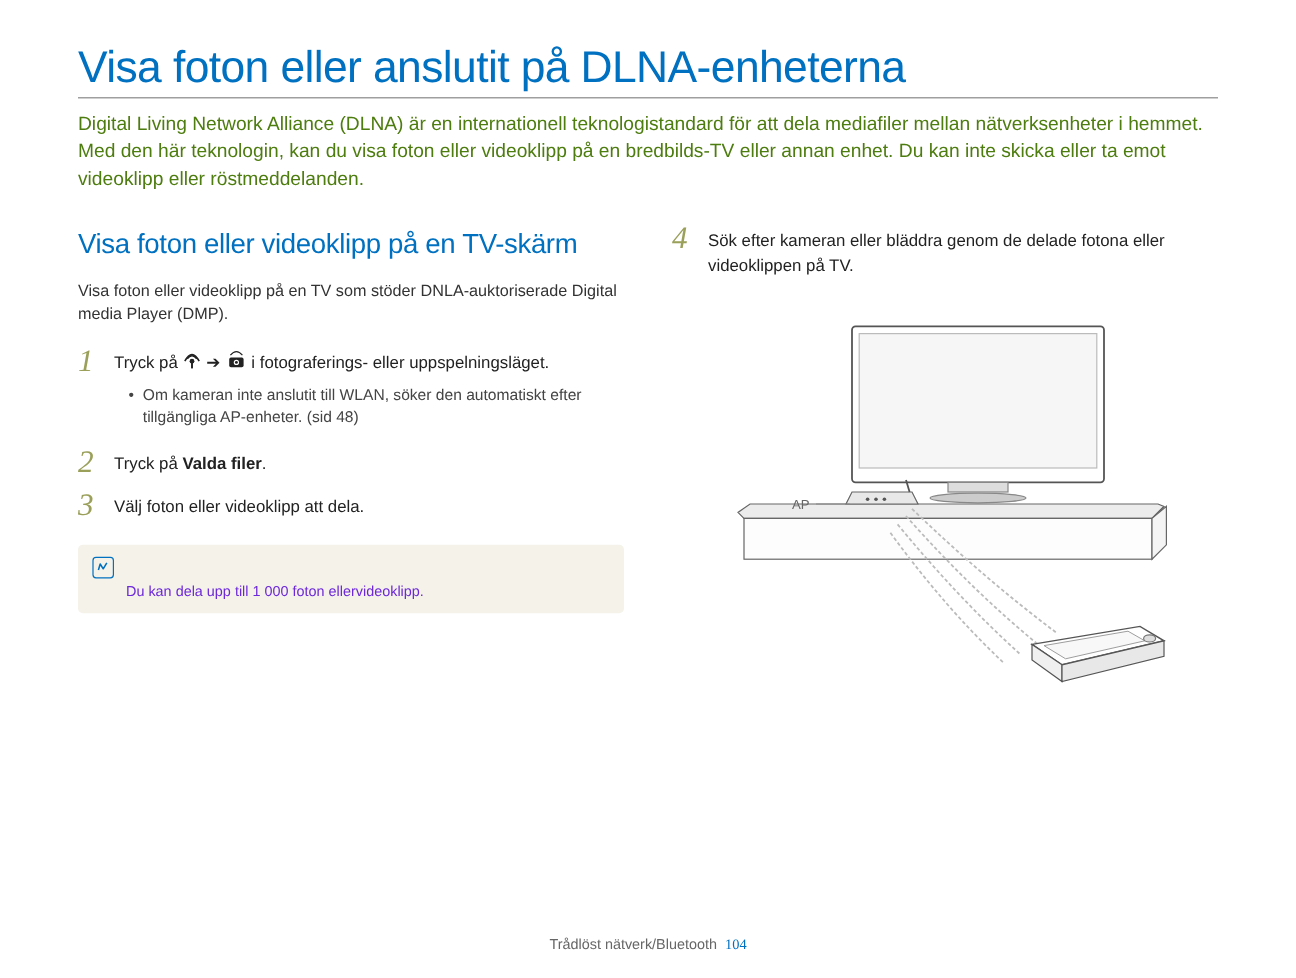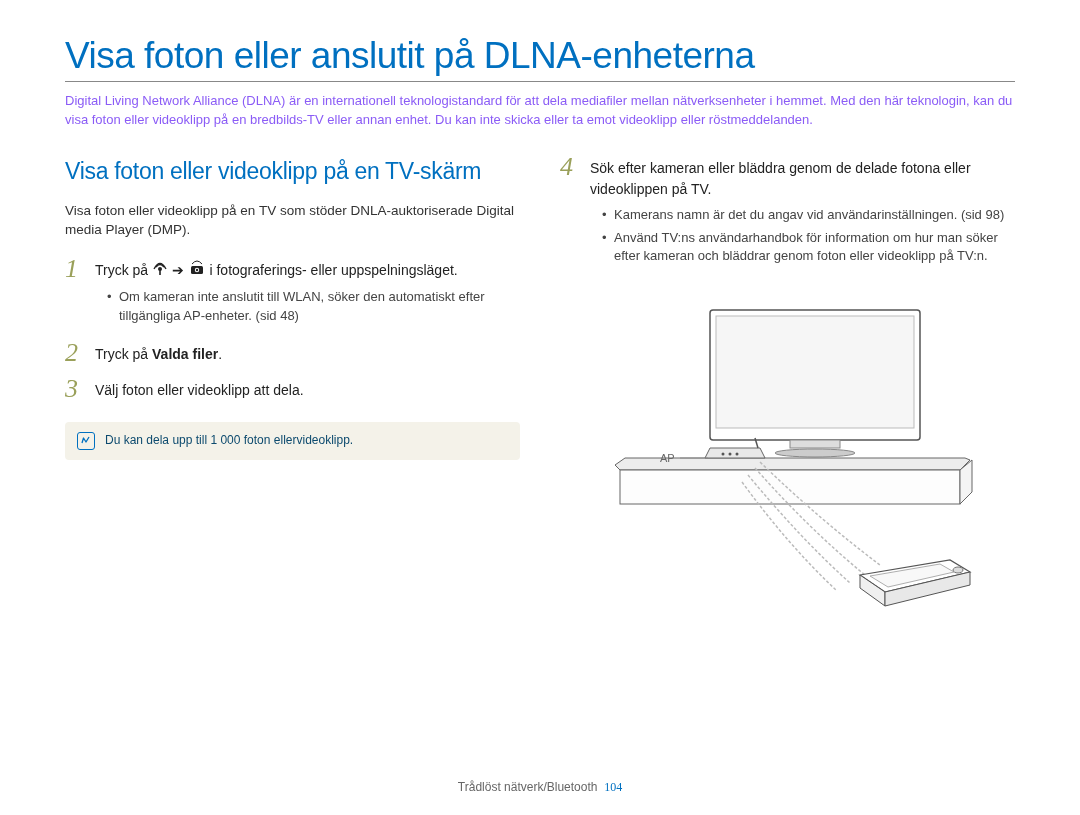--- a/index.html
+++ b/index.html
@@ -16,23 +16,23 @@
       font-size: 37px;
       font-weight: 400;
       color: #0070c0;
       border-bottom: 1px solid #888;
       padding-bottom: 4px;
       margin-bottom: 10px;
       font-stretch: condensed;
       letter-spacing: -0.5px;
     }
     .intro {
-      font-size: 13px;
+      font-size: 16px;
       line-height: 1.45;
-      color: #8b5cf6;
+      color: #4d7c0f;
       margin-bottom: 28px;
     }
     .columns {
       display: flex;
       gap: 40px;
     }
     .col { width: 50%; }
     .section-heading {
       font-size: 23px;
       font-weight: 400;
@@ -109,22 +109,23 @@
       border-radius: 3px;
       display: flex;
       align-items: center;
       justify-content: center;
       color: #0070c0;
       font-size: 11px;
       flex-shrink: 0;
     }
     .note-text {
       font-size: 12px;
-      color: #0c4a6e;
+      color: #6d28d9;
       line-height: 1.4;
+      margin-top: 21px;
     }
     .inline-icon {
       display: inline-block;
       vertical-align: middle;
     }
     .footer {
       position: absolute;
       bottom: 20px;
       left: 0; right: 0;
       text-align: center;
@@ -198,24 +199,20 @@
       </div>
       <div class="note-text">Du kan dela upp till 1 000 foton ellervideoklipp.</div>
     </div>
   </div>
 
   <div class="col">
     <div class="step">
       <div class="step-num">4</div>
       <div class="step-body">
         <span>Sök efter kameran eller bläddra genom de delade fotona eller videoklippen på TV.</span>
-        <ul class="bullets">
-          <li>Kamerans namn är det du angav vid användarinställningen. (sid 98)</li>
-          <li>Använd TV:ns användarhandbok för information om hur man söker efter kameran och bläddrar genom foton eller videoklipp på TV:n.</li>
-        </ul>
       </div>
     </div>
 
     <div class="illustration">
       <svg width="430" height="320" viewBox="0 0 430 320">
 
         <rect x="150" y="20" width="210" height="130" rx="3" fill="#fff" stroke="#555" stroke-width="1.5"></rect>
         <rect x="156" y="26" width="198" height="112" fill="#f6f6f6" stroke="#bbb" stroke-width="1"></rect>
         <rect x="230" y="150" width="50" height="8" fill="#ddd" stroke="#888"></rect>
         <ellipse cx="255" cy="163" rx="40" ry="4" fill="#ccc" stroke="#888"></ellipse>

